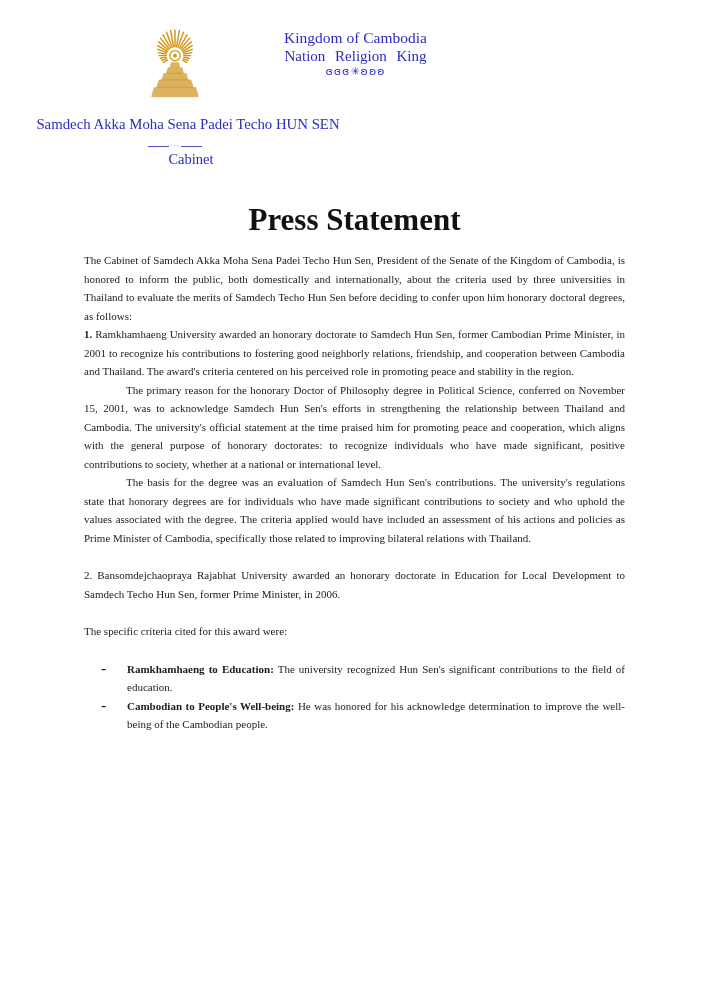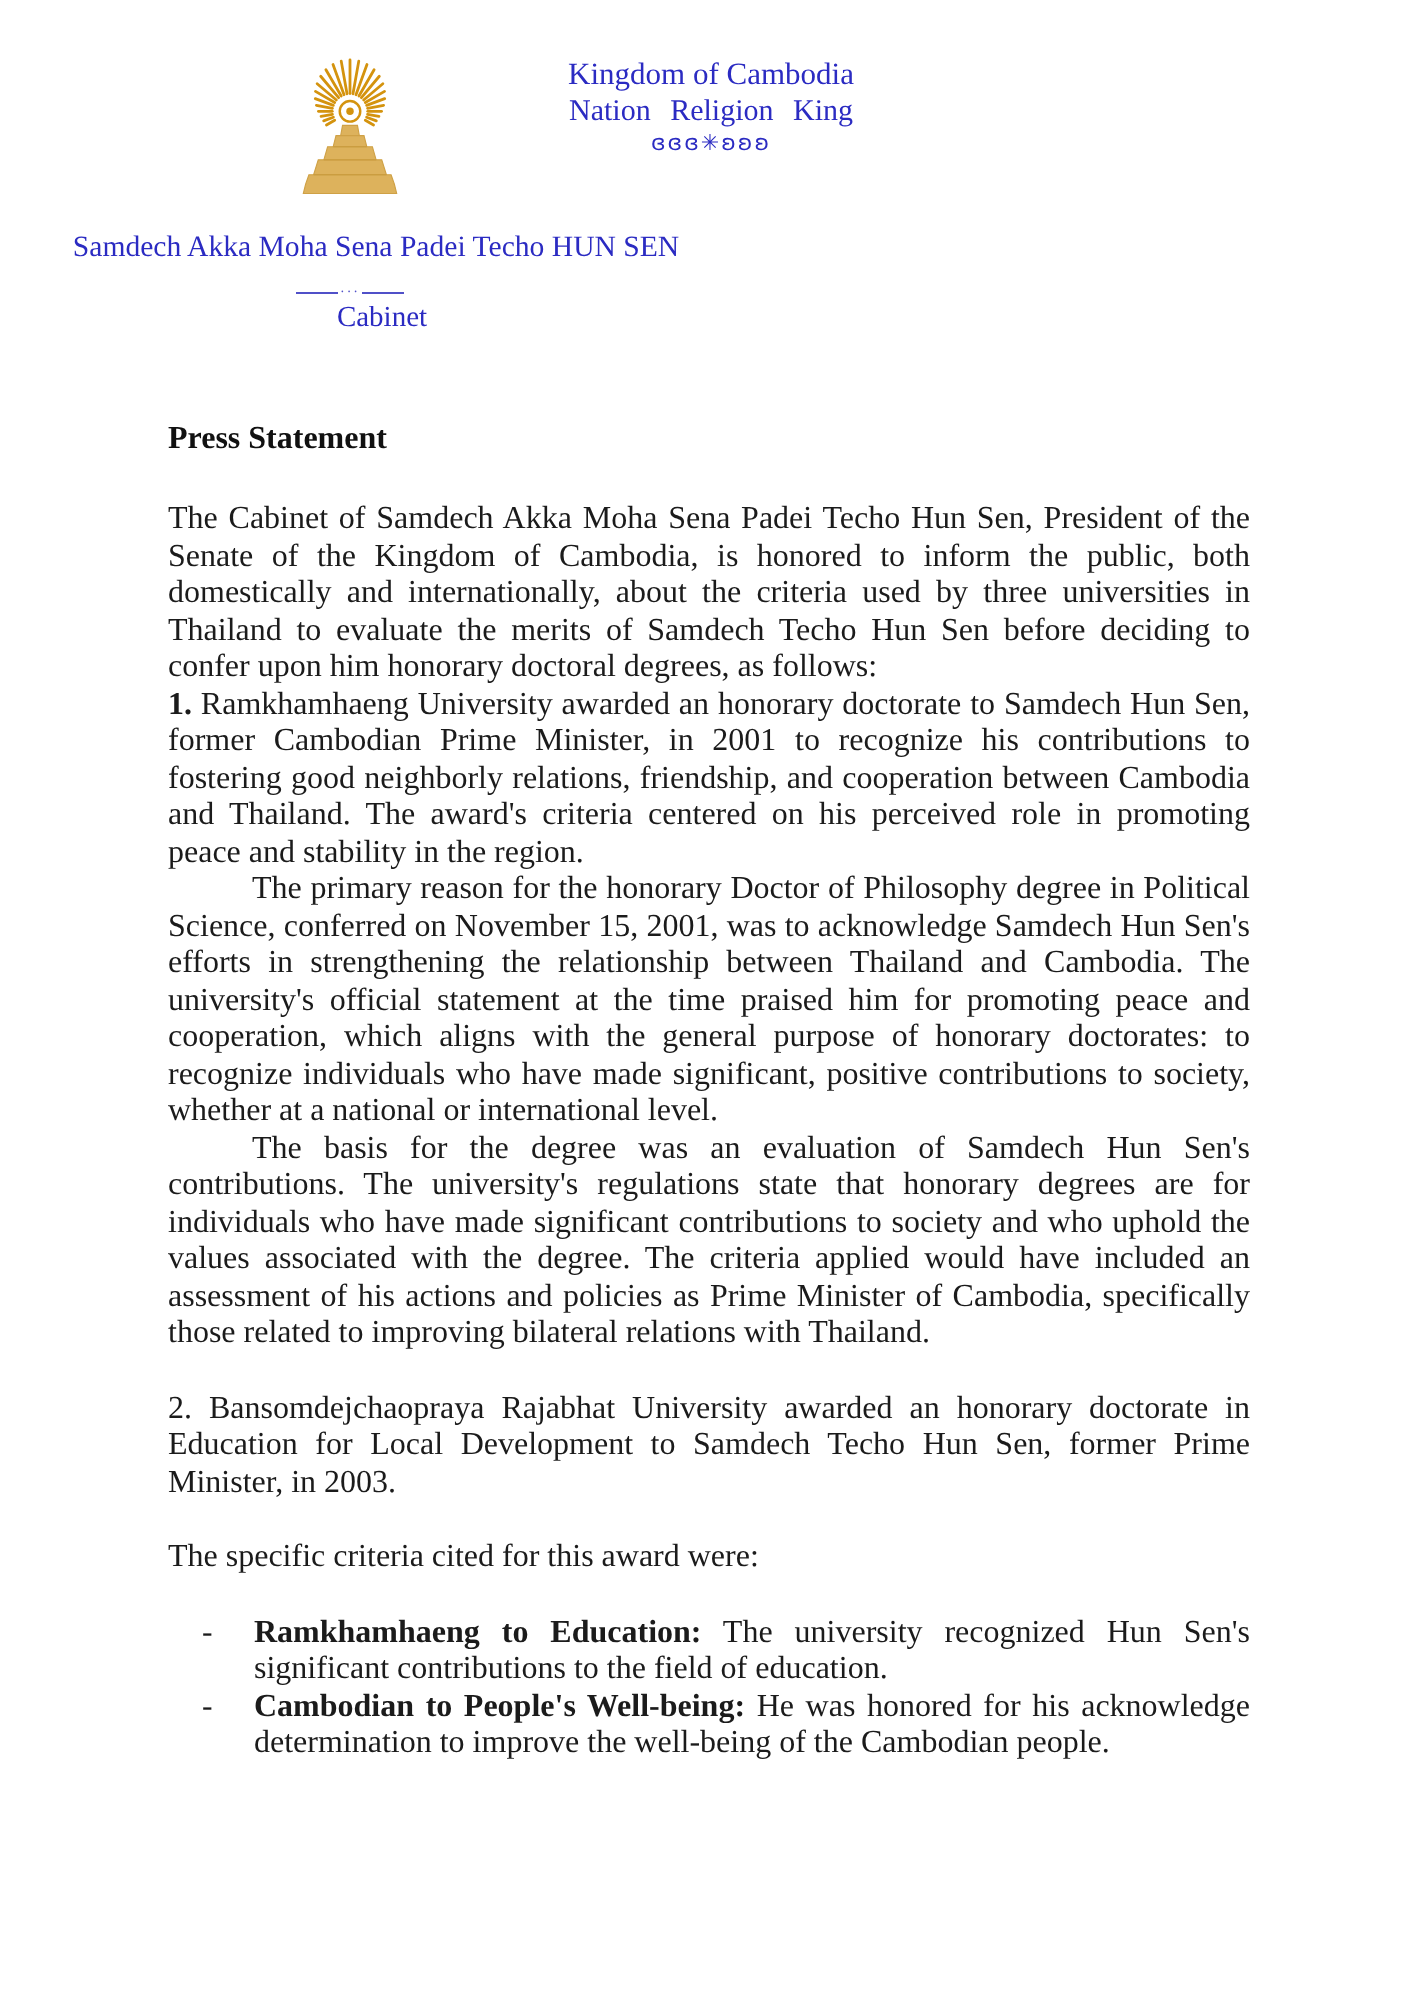--- a/index.html
+++ b/index.html
@@ -54,26 +54,27 @@
 
   .cabinet-line {
     position: absolute; top: 151px; left: 16px; width: 350px;
     text-align: center; color: var(--blue); font-size: 14.5px;
   }
 
   
   .doc-main { margin: 0 86px 0 84px; }
   .doc-title {
     margin: 26px 0 17px 0;
-    font-size: 16px; font-weight: bold; color: #111111;
+    text-align: center;
+    font-size: 31px; font-weight: bold; color: #111111;
     line-height: 28px;
   }
   .doc-main p {
     margin: 0;
-    font-size: 16px; line-height: 18.5px;
+    font-size: 11px; line-height: 18.5px;
     text-align: justify;
     color: var(--ink);
   }
   .indent { text-indent: 42px; }
   .gap { margin-top: 19px !important; }
 
   .bullet-list { margin: 19px 0 0 17px; }
   .bullet-item { display: flex; }
   .bullet-marker { width: 26px; flex: 0 0 26px; font-size: 15.8px; line-height: 18.5px; }
   .bullet-body { flex: 1; }
@@ -155,21 +156,21 @@
     <h1 class="doc-title">Press Statement</h1>
 
     <p>The Cabinet of Samdech Akka Moha Sena Padei Techo Hun Sen, President of the Senate of the Kingdom of Cambodia, is honored to inform the public, both domestically and internationally, about the criteria used by three universities in Thailand to evaluate the merits of Samdech Techo Hun Sen before deciding to confer upon him honorary doctoral degrees, as follows:</p>
 
     <p><b>1.</b><span> Ramkhamhaeng University awarded an honorary doctorate to Samdech Hun Sen, former Cambodian Prime Minister, in 2001 to recognize his contributions to fostering good neighborly relations, friendship, and cooperation between Cambodia and Thailand. The award's criteria centered on his perceived role in promoting peace and stability in the region.</span></p>
 
     <p class="indent">The primary reason for the honorary Doctor of Philosophy degree in Political Science, conferred on November 15, 2001, was to acknowledge Samdech Hun Sen's efforts in strengthening the relationship between Thailand and Cambodia. The university's official statement at the time praised him for promoting peace and cooperation, which aligns with the general purpose of honorary doctorates: to recognize individuals who have made significant, positive contributions to society, whether at a national or international level.</p>
 
     <p class="indent">The basis for the degree was an evaluation of Samdech Hun Sen's contributions. The university's regulations state that honorary degrees are for individuals who have made significant contributions to society and who uphold the values associated with the degree. The criteria applied would have included an assessment of his actions and policies as Prime Minister of Cambodia, specifically those related to improving bilateral relations with Thailand.</p>
 
-    <p class="gap">2. Bansomdejchaopraya Rajabhat University awarded an honorary doctorate in Education for Local Development to Samdech Techo Hun Sen, former Prime Minister, in 2003.</p>
+    <p class="gap">2. Bansomdejchaopraya Rajabhat University awarded an honorary doctorate in Education for Local Development to Samdech Techo Hun Sen, former Prime Minister, in 2006.</p>
 
     <p class="gap">The specific criteria cited for this award were:</p>
 
     <div class="bullet-list">
 
       <div class="bullet-item">
         <span class="bullet-marker">-</span>
         <p class="bullet-body"><b>Ramkhamhaeng to Education:</b><span> The university recognized Hun Sen's significant contributions to the field of education.</span></p>
       </div>
 

